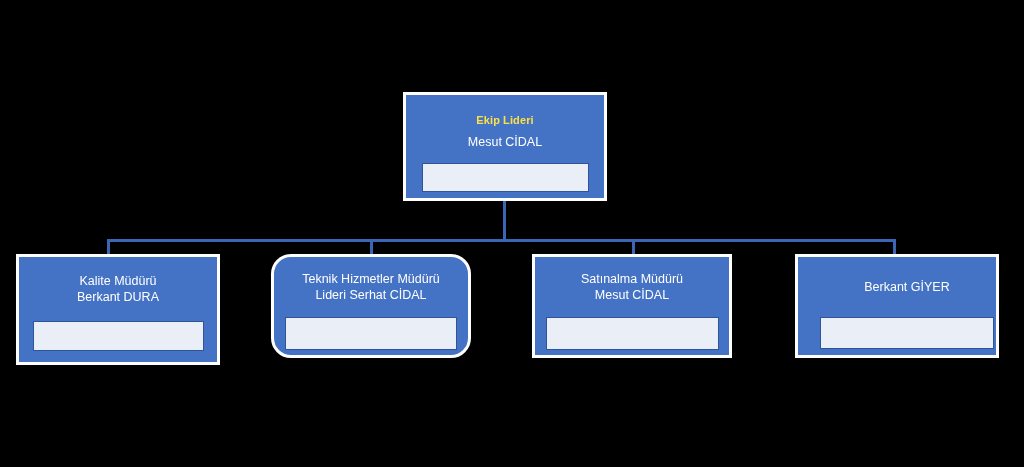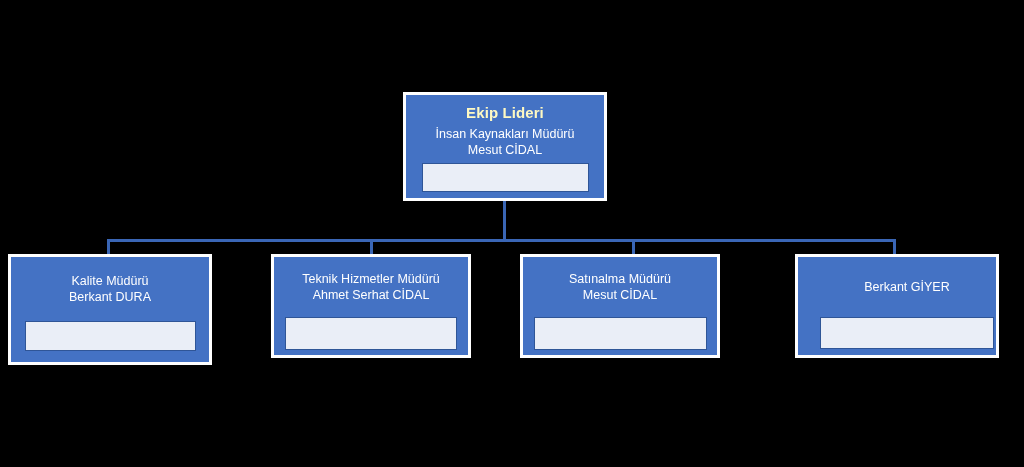--- a/index.html
+++ b/index.html
@@ -49,23 +49,23 @@
     flex: 1 1 auto;
     display: flex;
     flex-direction: column;
     align-items: center;
     justify-content: center;
     padding: 0 6px;
     box-sizing: border-box;
   }
 
   .node-title {
-    color: #fef9c3;
+    color: #fde047;
     font-weight: bold;
-    font-size: 15px;
+    font-size: 11px;
     line-height: 15px;
     text-align: center;
     letter-spacing: 0.1px;
   }
 
   .node-line {
     color: #FFFFFF;
     font-size: 12.5px;
     line-height: 16px;
     text-align: center;
@@ -90,23 +90,23 @@
     margin-top: 5px;
     margin-bottom: 6px;
   }
   #node-root .node-field {
     width: 167px;
     height: 29px;
     margin-bottom: 6px;
   }
 
   
-  #node-child-0 { left: 8px;   top: 254px; width: 204px; height: 111px; }
-  #node-child-1 { left: 271px; top: 254px; width: 200px; height: 104px; }
-  #node-child-2 { left: 520px; top: 254px; width: 200px; height: 104px; }
+  #node-child-0 { left: 16px;   top: 254px; width: 204px; height: 111px; }
+  #node-child-1 { left: 271px; top: 254px; width: 200px; height: 104px; border-radius: 20px; }
+  #node-child-2 { left: 532px; top: 254px; width: 200px; height: 104px; }
   #node-child-3 { left: 795px; top: 254px; width: 204px; height: 104px; padding-left: 20px; }
 
   #node-child-0 .node-field { width: 171px; height: 30px; margin-bottom: 11px; }
   #node-child-1 .node-field { width: 172px; height: 33px; margin-bottom: 5px; }
   #node-child-2 .node-field { width: 173px; height: 33px; margin-bottom: 5px; }
   #node-child-3 .node-field { width: 174px; height: 32px; margin-bottom: 6px; }
 
   
   #node-child-3 .node-line { line-height: 26px; }
 </style>
@@ -123,38 +123,37 @@
 
     <line x1="108.5" y1="239" x2="108.5" y2="256" stroke="#3A66B5" stroke-width="3"></line>
     <line x1="371.5" y1="239" x2="371.5" y2="256" stroke="#3A66B5" stroke-width="3"></line>
     <line x1="633.5" y1="239" x2="633.5" y2="256" stroke="#3A66B5" stroke-width="3"></line>
     <line x1="894.5" y1="239" x2="894.5" y2="256" stroke="#3A66B5" stroke-width="3"></line>
   </svg>
 
   <div class="node" id="node-root">
     <div class="node-text-wrap">
       <div class="node-title">Ekip Lideri</div>
-      <div class="node-line">İnsan Kaynakları Müdürü</div>
       <div class="node-line">Mesut CİDAL</div>
     </div>
     <div class="node-field"></div>
   </div>
 
   <div class="node" id="node-child-0">
     <div class="node-text-wrap">
       <div class="node-line">Kalite Müdürü</div>
       <div class="node-line">Berkant DURA</div>
     </div>
     <div class="node-field"></div>
   </div>
 
   <div class="node" id="node-child-1">
     <div class="node-text-wrap">
       <div class="node-line">Teknik Hizmetler Müdürü</div>
-      <div class="node-line">Ahmet Serhat CİDAL</div>
+      <div class="node-line">Lideri Serhat CİDAL</div>
     </div>
     <div class="node-field"></div>
   </div>
 
   <div class="node" id="node-child-2">
     <div class="node-text-wrap">
       <div class="node-line">Satınalma Müdürü</div>
       <div class="node-line">Mesut CİDAL</div>
     </div>
     <div class="node-field"></div>

